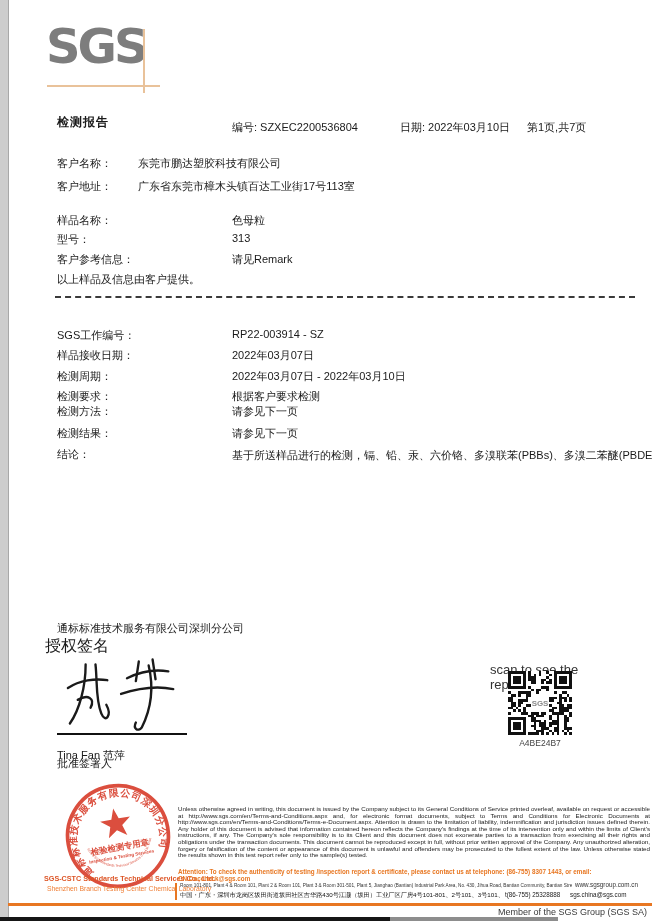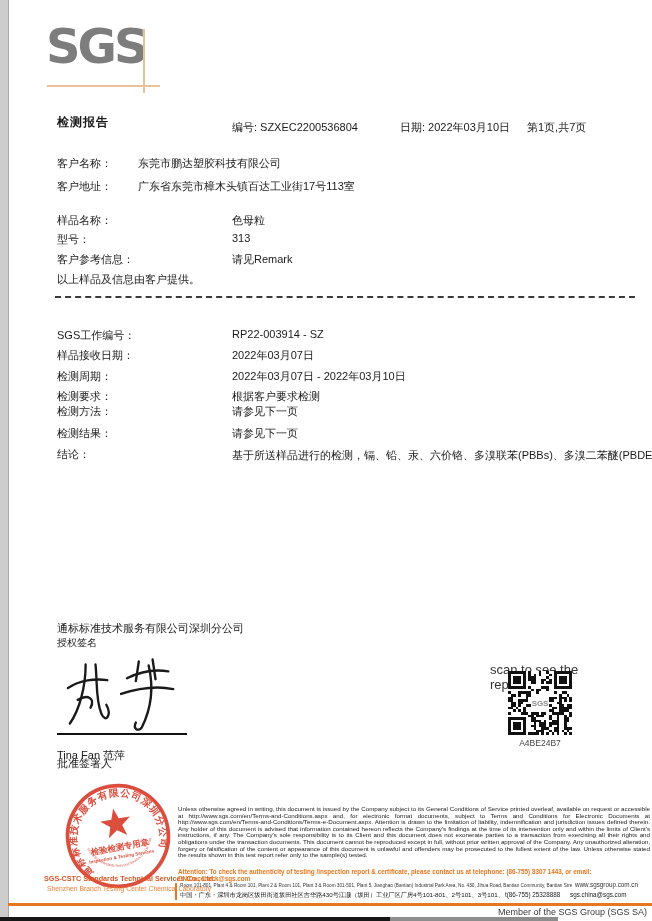--- a/index.html
+++ b/index.html
@@ -23,21 +23,21 @@
   
   .frow{position:absolute;left:57px;font-size:11px;white-space:nowrap;}
   .frow .val{position:absolute;top:0;white-space:nowrap;}
   .val-c{left:81px;} .val-w{left:175px;}
   .note-line{left:57px;font-size:11px;font-family:Liberation Mono, monospace;}
   .dash-sep{left:55px;top:296px;width:580px;border-top:2px dashed #3a3a3a;height:0;}
   .concl-val{position:absolute;left:175px;top:-2px;width:410px;white-space:normal;
              line-height:16.4px;text-align:justify;}
   
   .sig-company{left:57px;top:621px;font-size:11px;}
-  .sig-auth{left:57px;top:636px;font-size:10px;}
+  .sig-auth{left:45px;top:636px;font-size:16px;}
   .sig-svg{left:62px;top:652px;}
   .sig-line{left:57px;top:733px;width:130px;height:2px;background:#111;}
   .sig-name{left:57px;top:738px;font-size:11px;margin-top:10px;}
   .sig-title{left:57px;top:756px;font-size:11px;}
   
   .qr-caption{left:490px;top:662px;width:100px;text-align:left;font-size:13px;color:#333;}
   .qr-svg{left:508px;top:671px;width:64px;height:64px;background:#fff;shape-rendering:crispEdges;}
   .qr-text{left:490px;top:738px;width:100px;text-align:center;font-size:8.5px;color:#444;}
   
   .stamp-svg{left:62px;top:780px;width:112px;height:112px;transform:rotate(-10deg);opacity:.92;}

